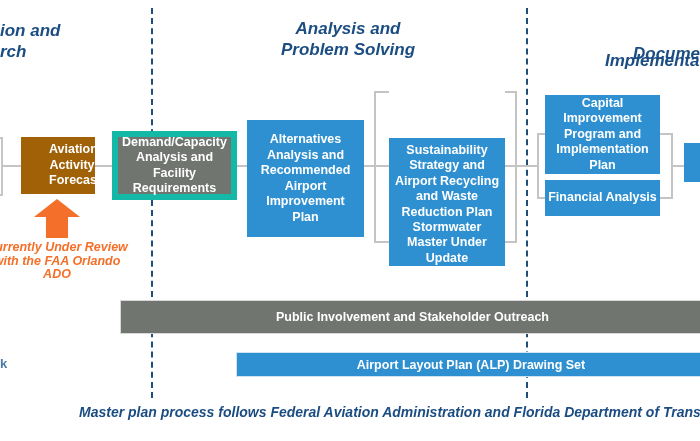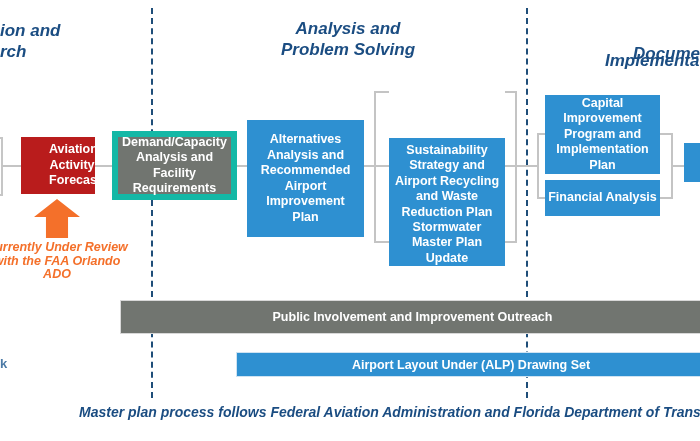--- a/index.html
+++ b/index.html
@@ -14,21 +14,21 @@
   .dash-line{
     position:absolute;top:8px;height:390px;width:0;
     border-left:2px dashed #1F4E79;
   }
   .box{
     position:absolute;color:#ffffff;font-weight:bold;text-align:center;
     white-space:pre-line;box-sizing:border-box;
     display:flex;align-items:center;justify-content:center;
   }
   .blue{background:#2E90D1;}
-  .green{background:#b91c1c;padding-left:28px;}
+  .green{background:#a16207;padding-left:28px;}
   .gray{background:#717570;border:6px solid #14b8a6;}
   .conn{position:absolute;background:#C4C4C4;}
   .conn-h{height:2px;}
   .conn-v{width:2px;}
   .bar{
     position:absolute;color:#fff;font-weight:bold;font-size:12.5px;
     display:flex;align-items:center;justify-content:center;box-sizing:border-box;
   }
   .cutbox-left{
     position:absolute;left:-42px;top:137px;width:45px;height:59px;
@@ -106,21 +106,21 @@
 
   <div class="box blue fs12" style="left:389px;top:138px;width:116px;height:87px;">
     <div class="inner">Sustainability
 Strategy and
 Airport Recycling
 and Waste
 Reduction Plan</div>
   </div>
   <div class="box blue fs12" style="left:389px;top:220px;width:116px;height:46px;">
     <div class="inner">Stormwater
-Master Plan
+Master Under
 Update</div>
   </div>
 
   <div class="conn conn-h" style="left:505px;top:91px;width:12px;"></div>
   <div class="conn conn-h" style="left:505px;top:241px;width:12px;"></div>
   <div class="conn conn-v" style="left:515px;top:91px;height:152px;"></div>
   <div class="conn conn-h" style="left:505px;top:165px;width:34px;"></div>
   <div class="conn conn-v" style="left:537px;top:133px;height:66px;"></div>
   <div class="conn conn-h" style="left:537px;top:133px;width:8px;"></div>
   <div class="conn conn-h" style="left:537px;top:197px;width:8px;"></div>
@@ -141,22 +141,22 @@
   <div class="conn conn-v" style="left:671px;top:133px;height:66px;"></div>
   <div class="conn conn-h" style="left:671px;top:165px;width:13px;"></div>
   <div class="box blue" style="left:684px;top:143px;width:40px;height:39px;"></div>
 
   <div class="arrow-up"></div>
   <div class="callout-text">Currently Under Review
 with the FAA Orlando
 ADO</div>
 
   <div class="bar" style="left:120px;top:300px;width:585px;height:34px;background:#717570;border:1px solid #d8d8d8;">
-    <span>Public Involvement and Improvement Outreach</span>
+    <span>Public Involvement and Stakeholder Outreach</span>
   </div>
   <div class="bar" style="left:236px;top:352px;width:470px;height:25px;background:#2E90D1;border:1px solid #cfe3f2;">
-    <span>Airport Layout Under (ALP) Drawing Set</span>
+    <span>Airport Layout Plan (ALP) Drawing Set</span>
   </div>
 
   <div class="frag-k">k</div>
   <div class="footnote">Master plan process follows Federal Aviation Administration and Florida Department of Transp</div>
 
 </div>
 
 </body></html>

